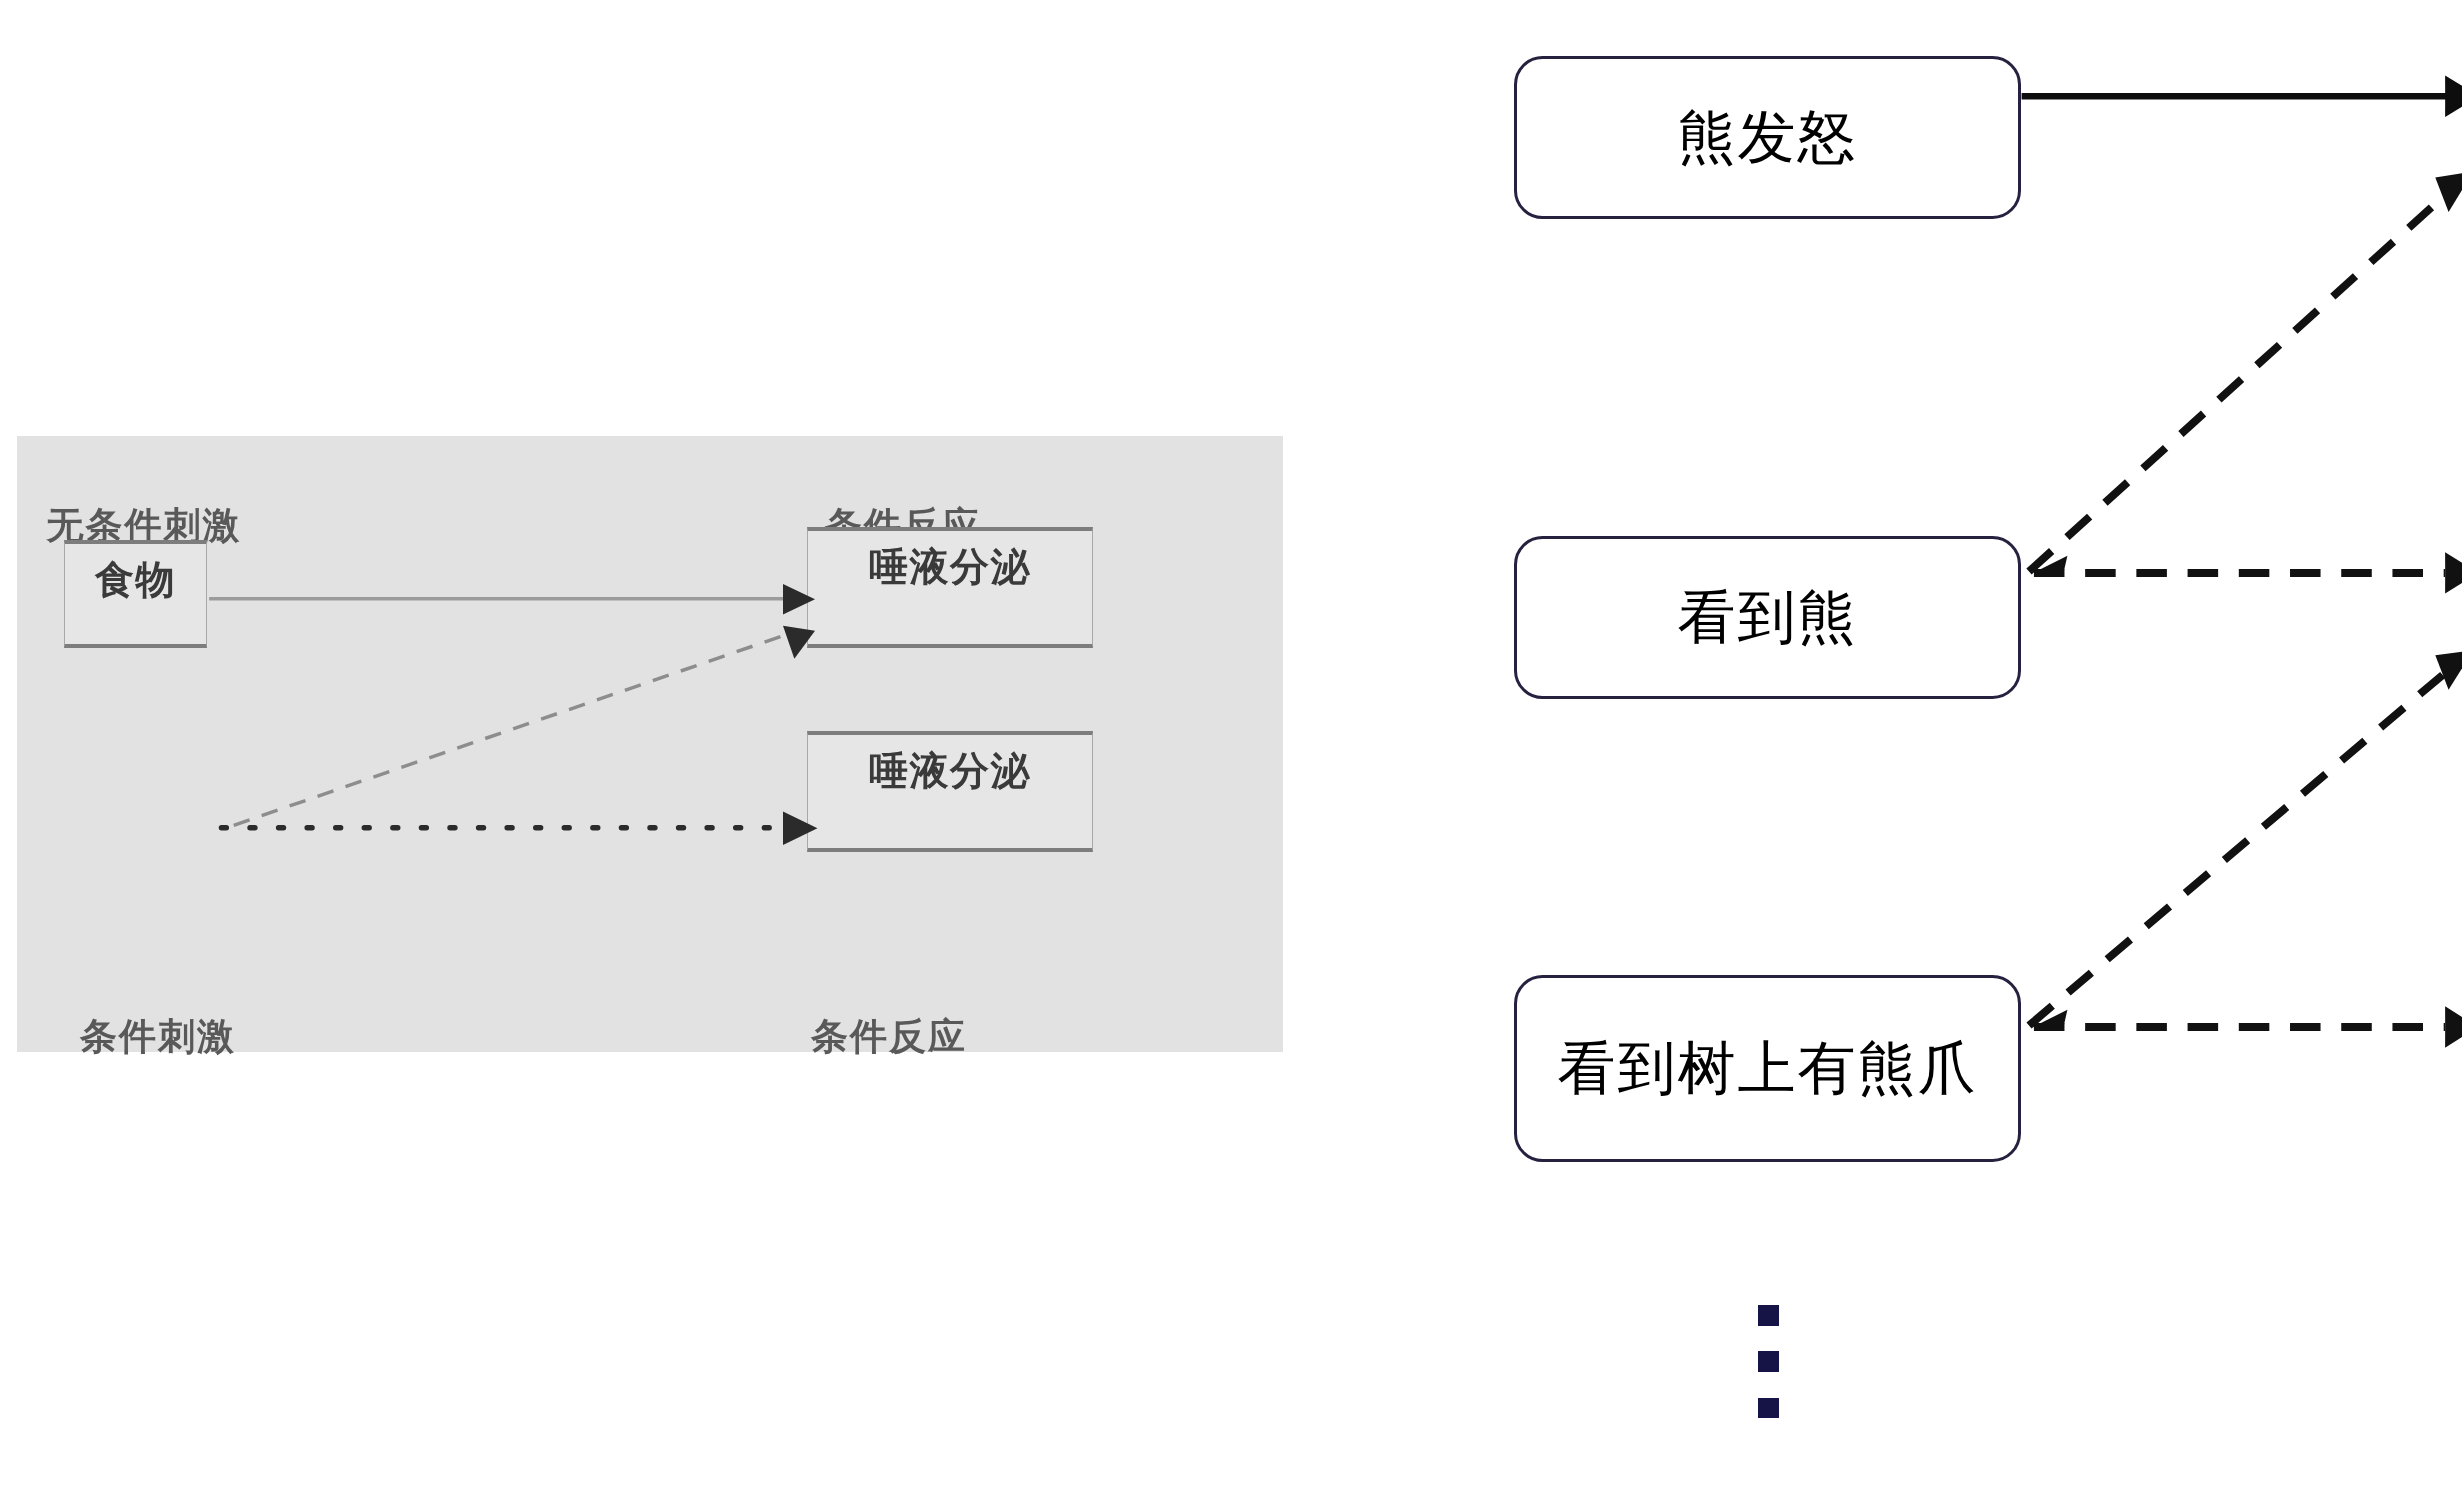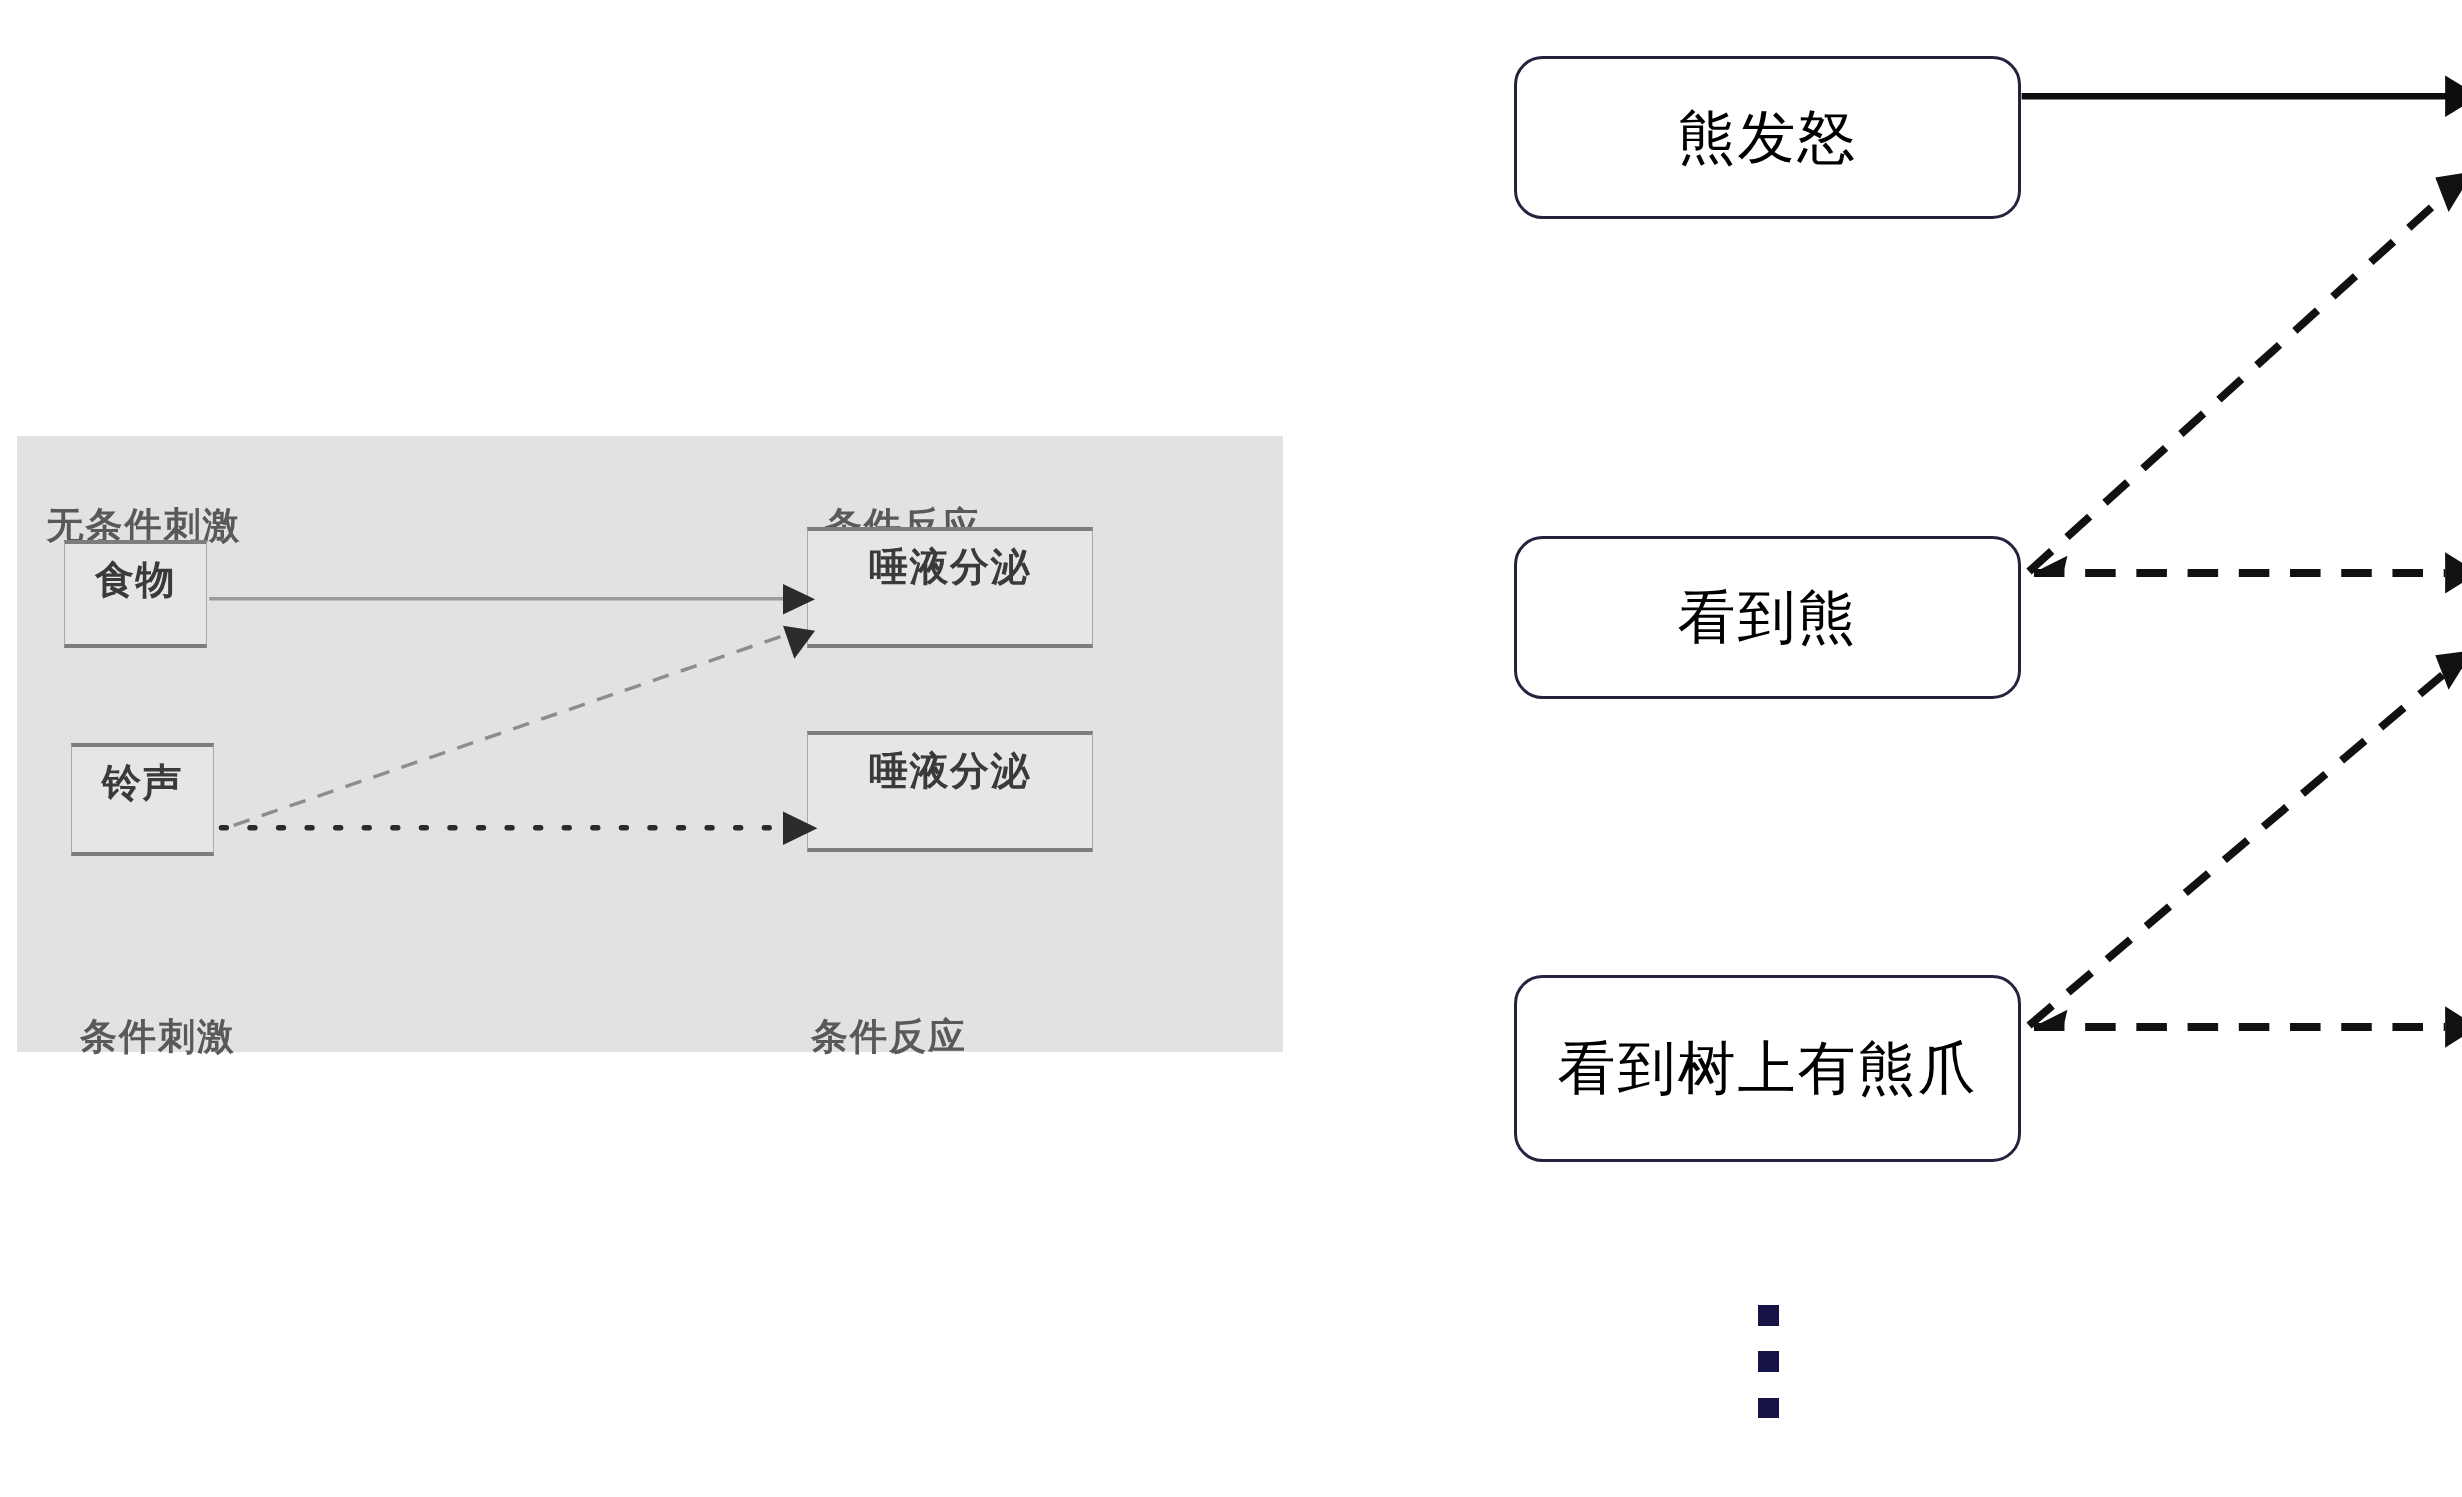--- a/index.html
+++ b/index.html
@@ -118,21 +118,20 @@
     <div class="pav-label" style="left:29.5px; top:17px;">无条件刺激</div>
 
     <div class="pav-label" style="left:808px; top:17px;">条件反应</div>
 
     <div class="pav-label" style="left:63px; top:528px;">条件刺激</div>
 
     <div class="pav-label" style="left:794px; top:528px;">条件反应</div>
 
     <div class="pav-box" style="left:47px; top:104px; width:143px; height:108px;">食物</div>
 
-    <div class="pav-box" style="left:54px; top:307px; width:143px; height:113px;">铃声</div>
 
     <div class="pav-box" style="left:790px; top:91px; width:286px; height:121px;">唾液分泌</div>
 
     <div class="pav-box" style="left:790px; top:295px; width:286px; height:121px;">唾液分泌</div>
 
     <svg class="pav-svg" viewBox="0 0 2570 1250">
 
       <line x1="390" y1="330" x2="1558" y2="330" stroke="#9b9b9b" stroke-width="7"></line>
       <polygon points="1555,300 1620,331 1555,362" fill="#2b2b2b"></polygon>
 

